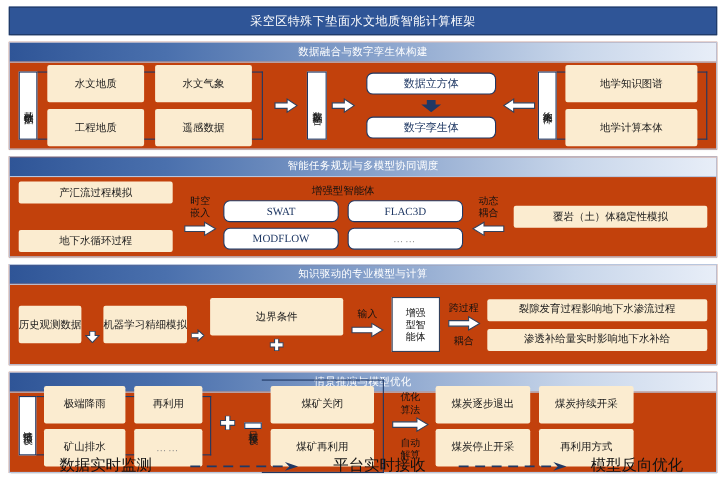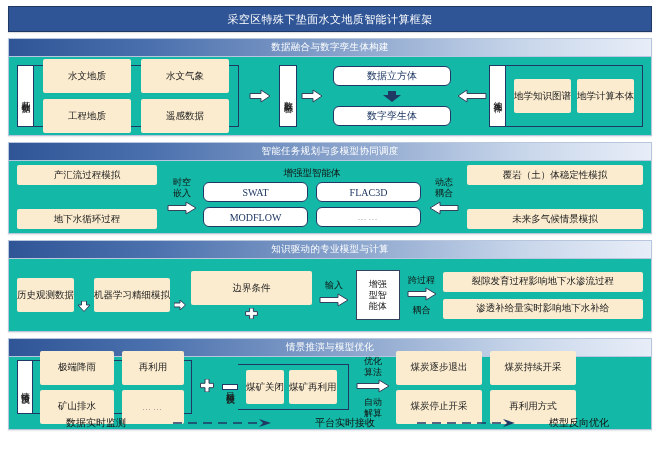--- a/index.html
+++ b/index.html
@@ -19,21 +19,21 @@
     color:#ffffff;
     display:flex;align-items:center;justify-content:center;
     font-size:11px;letter-spacing:.4px;
     box-shadow:0 1px 1px rgba(0,0,0,.12);
   }
 
   
   .section{
     margin-top:6px;
     border:1px solid #b8c6de;
-    background:#14b8a6;
+    background:#c2410c;
     box-shadow:0 1px 1.5px rgba(0,0,0,.10);
   }
   .sec-head{
     height:17px;
     background:linear-gradient(90deg,#2f5597 0%,#4a70ad 22%,#8fa8cf 55%,#c8d6ea 80%,#e8eef8 100%);
     color:#ffffff;
     display:flex;align-items:center;justify-content:center;
     font-size:9.5px;letter-spacing:.3px;
     border-bottom:1px solid #b8c6de;
   }
@@ -69,21 +69,21 @@
     height:34px;
     box-sizing:border-box;
     white-space:nowrap;
   }
   .grid2{
     display:grid;
     grid-template-columns:1fr 1fr;
     gap:6px 10px;
   }
   .col2{
-    display:flex;flex-direction:row;
+    display:flex;flex-direction:column;
     gap:6px;
   }
   .rbox{            
     border:1.2px solid #1f3864;
     border-radius:6px;
     background:#fff;
     height:20px;
     display:flex;align-items:center;justify-content:center;
     font-size:10px;color:#1f3864;
     box-sizing:border-box;
@@ -157,21 +157,21 @@
   .s4-left .inner{border:1.2px solid #1f3864;border-left:none;padding:5px 7px;box-sizing:border-box;display:flex;align-items:center;}
   .s4-left .grid2{grid-template-columns:74px 62px;gap:5px 8px;}
   .s4-mid{display:flex;align-items:center;height:54px;}
   .s4-mid .vbox{width:16px;}
   .s4-mid .inner{border:1.2px solid #1f3864;border-left:none;padding:5px 8px;box-sizing:border-box;display:flex;align-items:center;}
   .s4-mid .col2{width:94px;gap:5px;}
   .s4-right{display:flex;}
   .s4-right .grid2{grid-template-columns:86px 86px;gap:5px 8px;}
   .s4-bottom{
     display:flex;align-items:center;
-    height:16px;font-size:10px;color:#111;
+    height:16px;font-size:14px;color:#111;
     padding:0 4px;box-sizing:border-box;
   }
   .dashline{flex:0 0 auto;width:104px;height:10px;}
   .b-lbl{white-space:nowrap;}
 </style>
 </head>
 <body>
 
 <div class="page">
 
@@ -280,21 +280,20 @@
         <span style="margin-top:2px">
           <svg width="30" height="14" viewBox="0 0 30 14">
               <path d="M29 4.5 H11 V1 L1 7 L11 13 V9.5 H29 Z" fill="#ffffff" stroke="#33415c" stroke-width="1"></path>
             </svg>
         </span>
       </div>
       <div class="sp" style="width:8px"></div>
 
       <div class="s2-side grow">
         <div class="tag">覆岩（土）体稳定性模拟</div>
-        <div class="tag">未来多气候情景模拟</div>
       </div>
 
     </div>
   </div>
 
   <div class="section s3">
     <div class="sec-head">知识驱动的专业模型与计算</div>
     <div class="sec-body">
 
       <div class="s3-col">

